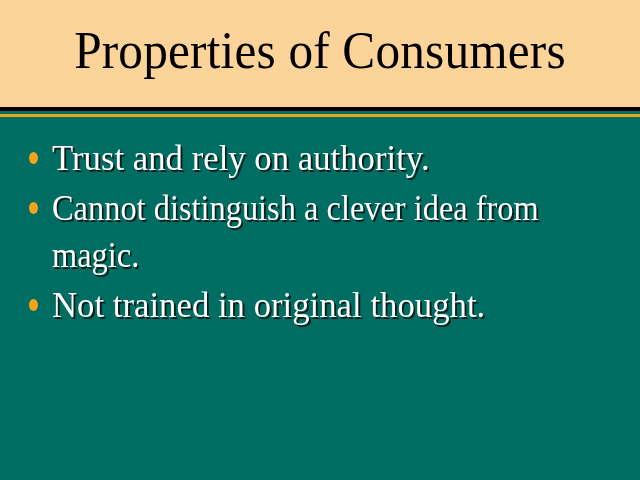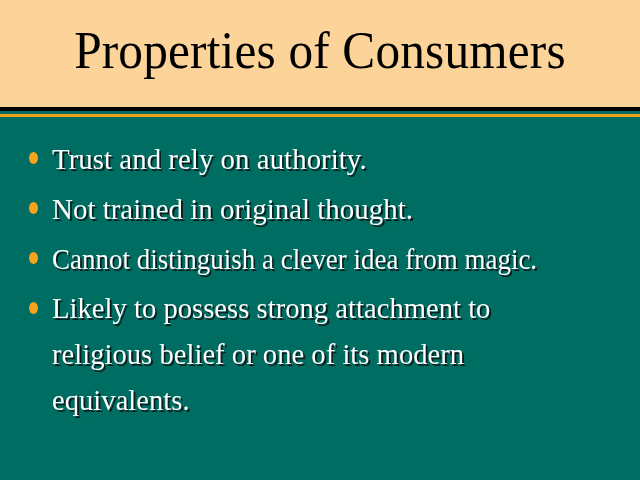--- a/index.html
+++ b/index.html
@@ -91,21 +91,21 @@
     margin: 0;
     padding: 0;
   }
 
   li.bullet-item {
     position: relative;
     padding-left: 26px;
     margin: 0 0 3px 0;
     color: #ffffff;
     font-family: "Liberation Serif", "DejaVu Serif", serif;
-    font-size: 30px;
+    font-size: 36px;
     line-height: 47px;
     text-shadow: 2px 2px 0 #0b1f1c;
     white-space: normal;
   }
 
   li.bullet-item .dot {
     position: absolute;
     left: 3px;
     top: 17px;
     width: 9px;
@@ -146,32 +146,28 @@
   <div class="stripe stripe-gold"></div>
 
   <div class="body-area">
     <ul class="bullets">
 
       <li class="bullet-item sq">
         <span class="dot"></span>
         <span class="btext">Trust and rely on authority.</span>
       </li>
 
+      <li class="bullet-item tight">
+        <span class="dot"></span>
+        <span class="btext">Cannot distinguish a clever idea from magic.</span>
+      </li>
+
       <li class="bullet-item sq">
         <span class="dot"></span>
         <span class="btext">Not trained in original thought.</span>
       </li>
 
-      <li class="bullet-item tight">
-        <span class="dot"></span>
-        <span class="btext">Cannot distinguish a clever idea from magic.</span>
-      </li>
 
-
-      <li class="bullet-item wrapped">
-        <span class="dot"></span>
-        <span class="btext">Likely to possess strong attachment to religious belief or one of its modern equivalents.</span>
-      </li>
 
     </ul>
   </div>
 
 </div>
 
 </body></html>

